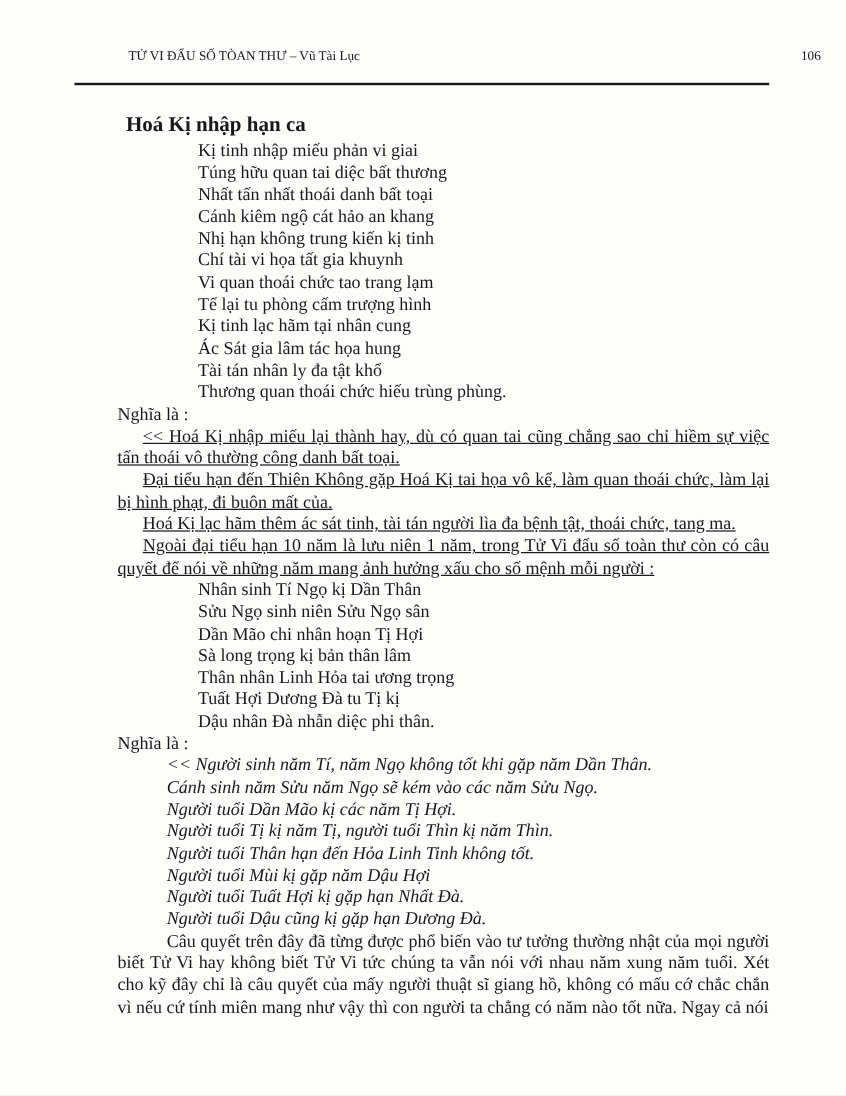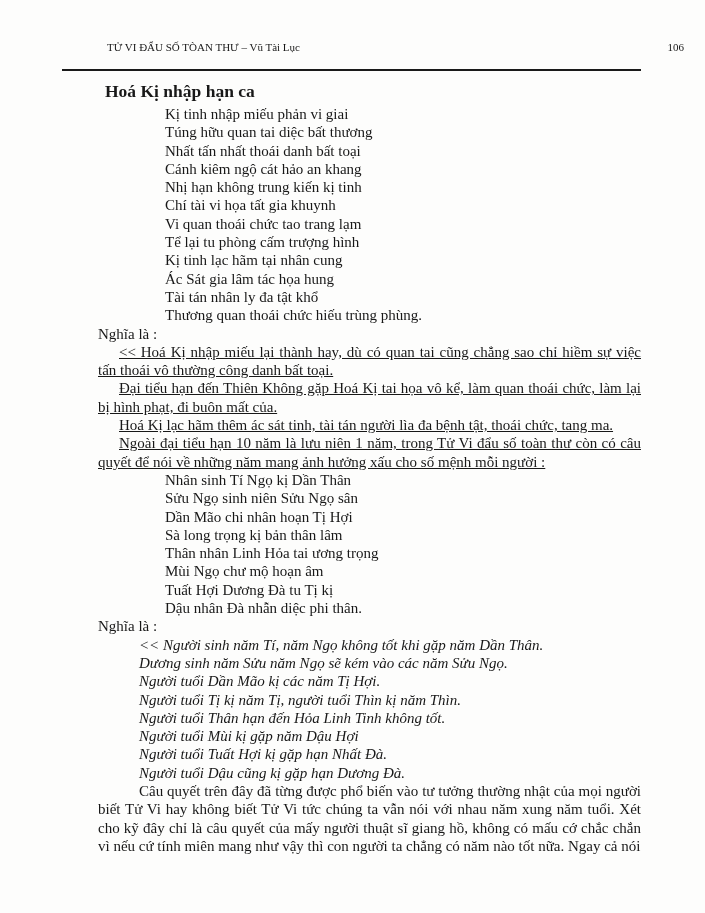--- a/index.html
+++ b/index.html
@@ -34,21 +34,21 @@
     position: absolute;
     left: 62px;
     top: 69px;
     width: 579px;
     height: 2px;
     background: #1a1a1a;
   }
   .content {
     position: absolute;
     left: 98px;
-    top: 80px;
+    top: 92px;
     width: 543px;
     font-size: 15px;
     line-height: 18.3px;
   }
   .section-heading {
     margin: 0 0 3px 7px;
     font-size: 17.5px;
     font-weight: bold;
     line-height: 22px;
   }
@@ -114,29 +114,28 @@
     <p class="body-par">Đại tiểu hạn đến Thiên Không gặp Hoá Kị tai họa vô kể, làm quan thoái chức, làm lại bị hình phạt, đi buôn mất của.</p>
     <p class="body-par">Hoá Kị lạc hãm thêm ác sát tinh, tài tán người lìa đa bệnh tật, thoái chức, tang ma.</p>
     <p class="body-par">Ngoài đại tiểu hạn 10 năm là lưu niên 1 năm, trong Tử Vi đẩu số toàn thư còn có câu quyết để nói về những năm mang ảnh hưởng xấu cho số mệnh mỗi người :</p>
 
     <div class="poem">
       <div class="poem-line">Nhân sinh Tí Ngọ kị Dần Thân</div>
       <div class="poem-line">Sửu Ngọ sinh niên Sửu Ngọ sân</div>
       <div class="poem-line">Dần Mão chi nhân hoạn Tị Hợi</div>
       <div class="poem-line">Sà long trọng kị bản thân lâm</div>
       <div class="poem-line">Thân nhân Linh Hỏa tai ương trọng</div>
-      <div class="poem-line">Mùi Ngọ chư mộ hoạn âm</div>
       <div class="poem-line">Tuất Hợi Dương Đà tu Tị kị</div>
       <div class="poem-line">Dậu nhân Đà nhẫn diệc phi thân.</div>
     </div>
 
     <div class="meaning-label">Nghĩa là :</div>
 
     <div class="rule-line">&lt;&lt; Người sinh năm Tí, năm Ngọ không tốt khi gặp năm Dần Thân.</div>
-    <div class="rule-line">Dương sinh năm Sửu năm Ngọ sẽ kém vào các năm Sửu Ngọ.</div>
+    <div class="rule-line">Cánh sinh năm Sửu năm Ngọ sẽ kém vào các năm Sửu Ngọ.</div>
     <div class="rule-line">Người tuổi Dần Mão kị các năm Tị Hợi.</div>
     <div class="rule-line">Người tuổi Tị kị năm Tị, người tuổi Thìn kị năm Thìn.</div>
     <div class="rule-line">Người tuổi Thân hạn đến Hỏa Linh Tinh không tốt.</div>
     <div class="rule-line">Người tuổi Mùi kị gặp năm Dậu Hợi</div>
     <div class="rule-line">Người tuổi Tuất Hợi kị gặp hạn Nhất Đà.</div>
     <div class="rule-line">Người tuổi Dậu cũng kị gặp hạn Dương Đà.</div>
 
     <p class="closing-par">Câu quyết trên đây đã từng được phổ biến vào tư tưởng thường nhật của mọi người biết Tử Vi hay không biết Tử Vi tức chúng ta vẫn nói với nhau năm xung năm tuổi. Xét cho kỹ đây chỉ là câu quyết của mấy người thuật sĩ giang hồ, không có mấu cớ chắc chắn vì nếu cứ tính miên mang như vậy thì con người ta chẳng có năm nào tốt nữa. Ngay cả nói</p>
 
   </div>

